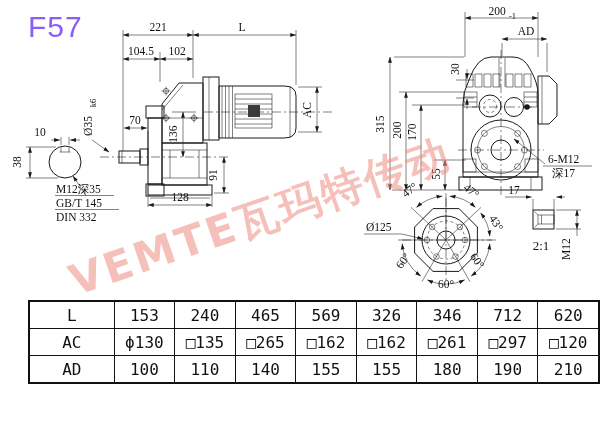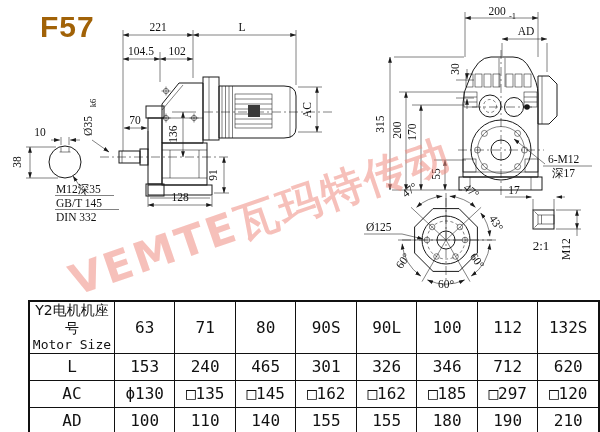--- a/index.html
+++ b/index.html
@@ -1,19 +1,19 @@
 <!DOCTYPE html>
 <html><head>
 <meta charset="utf-8">
 <style>
   html,body{margin:0;padding:0;background:#fff;}
   #canvas{position:relative;width:600px;height:432px;background:#ffffff;overflow:hidden;
           font-family:"Liberation Sans",sans-serif;}
-  #title{position:absolute;left:40px;top:10px;font-size:30px;font-weight:bold;
-         letter-spacing:1px;color:#a16207;}
+  #title{position:absolute;left:28px;top:10px;font-size:30px;font-weight:normal;
+         letter-spacing:1px;color:#8b5cf6;}
   #wm{position:absolute;left:62px;top:256px;font-size:42px;font-weight:bold;
       color:rgba(238,140,130,0.55);transform:rotate(-19deg);transform-origin:0 0;
       letter-spacing:3px;white-space:nowrap;font-family:"DejaVu Sans",sans-serif;pointer-events:none;}
   svg{position:absolute;left:0;top:0;}
   svg .ol{fill:none;stroke:#1a1a1a;stroke-width:1;}
   svg .tl{fill:none;stroke:#1a1a1a;stroke-width:0.55;}
   svg .cl{fill:none;stroke:#1a1a1a;stroke-width:0.55;stroke-dasharray:9 3 2 3;}
   svg .bd{fill:none;stroke:#1a1a1a;stroke-width:0.55;stroke-dasharray:3 2.5;}
   svg .dt{font-family:"Liberation Serif",serif;font-size:11.5px;fill:#111;}
   svg .dts{font-family:"Liberation Serif",serif;font-size:8.5px;fill:#111;}
@@ -251,53 +251,39 @@
       <text class="dt" transform="rotate(-90 570 249)" x="570" y="249" text-anchor="middle">M12</text>
       <text class="dt" x="541" y="250" text-anchor="middle" style="font-size:13px">2:1</text>
     </g>
   </svg>
 
   <div id="wm">VEMTE瓦玛特传动</div>
   <div id="title">F57</div>
 
   <table class="dim-table">
     <tbody>
-        <tr class="hdr">
-      <td class="c0">
-        <div class="hcn">Y2电机机座号</div>
-        <div class="hen">Motor Size</div>
-      </td>
-      <td class="cv">63</td>
-      <td class="cv">71</td>
-      <td class="cv">80</td>
-      <td class="cv">90S</td>
-      <td class="cv">90L</td>
-      <td class="cv">100</td>
-      <td class="cv">112</td>
-      <td class="cv">132S</td>
-    </tr>
     <tr class="val">
       <td class="c0">L</td>
       <td class="cv">153</td>
       <td class="cv">240</td>
       <td class="cv">465</td>
-      <td class="cv">301</td>
+      <td class="cv">569</td>
       <td class="cv">326</td>
       <td class="cv">346</td>
       <td class="cv">712</td>
       <td class="cv">620</td>
     </tr>
     <tr class="val">
       <td class="c0">AC</td>
       <td class="cv">ϕ130</td>
       <td class="cv">□135</td>
-      <td class="cv">□145</td>
+      <td class="cv">□265</td>
       <td class="cv">□162</td>
       <td class="cv">□162</td>
-      <td class="cv">□185</td>
+      <td class="cv">□261</td>
       <td class="cv">□297</td>
       <td class="cv">□120</td>
     </tr>
     <tr class="val">
       <td class="c0">AD</td>
       <td class="cv">100</td>
       <td class="cv">110</td>
       <td class="cv">140</td>
       <td class="cv">155</td>
       <td class="cv">155</td>

